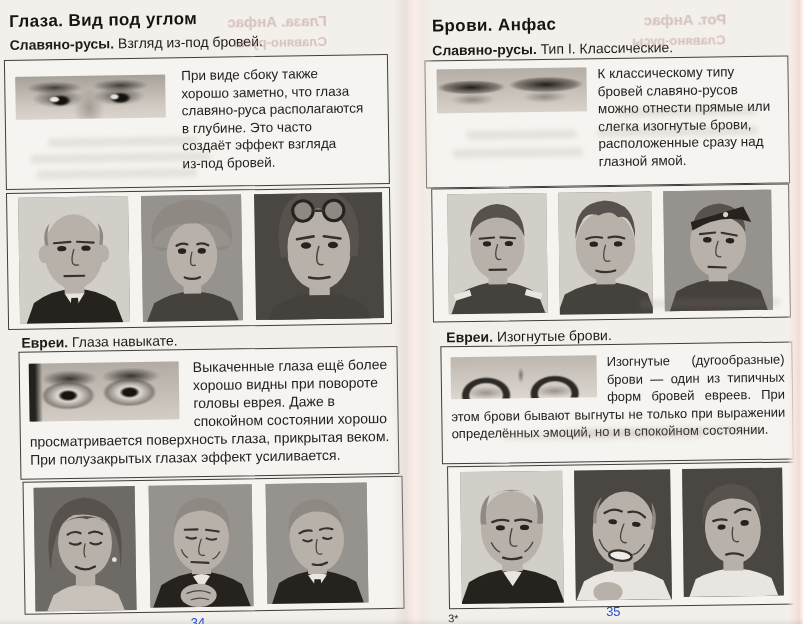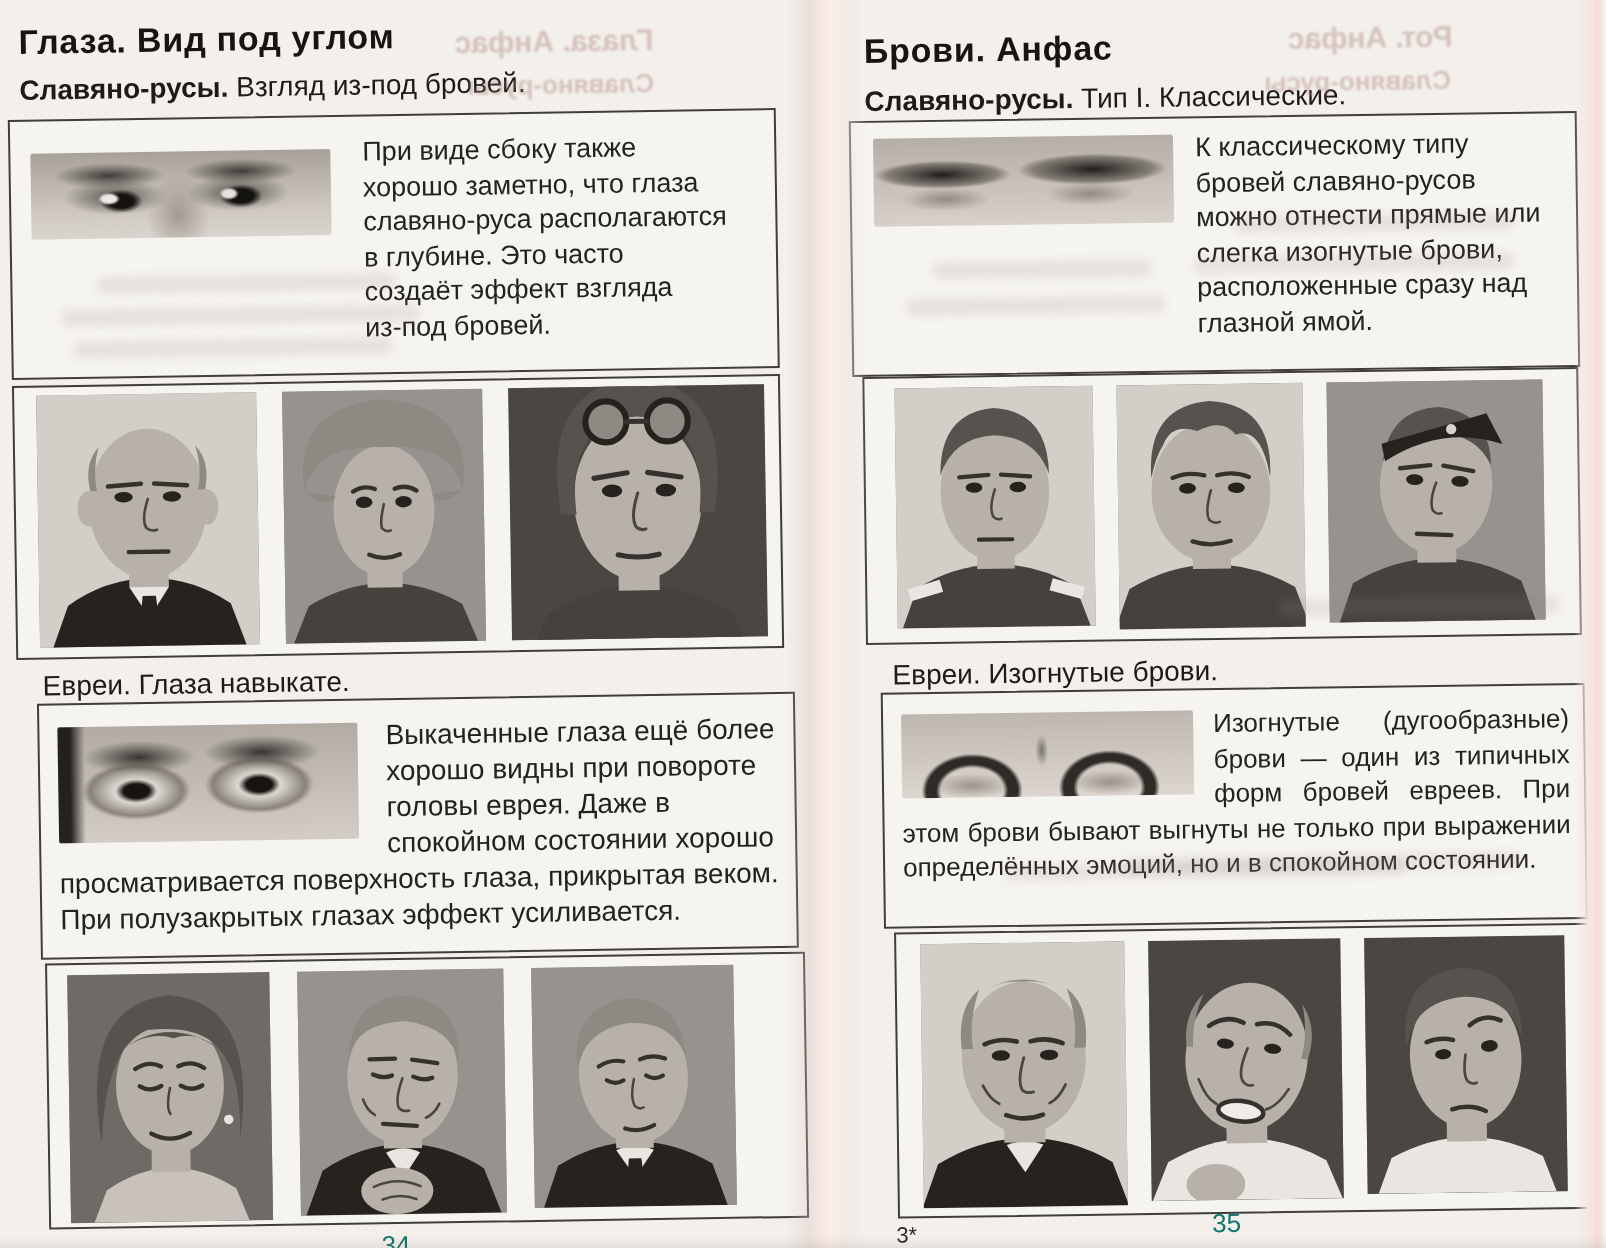--- a/index.html
+++ b/index.html
@@ -16,21 +16,21 @@
     background:linear-gradient(180deg,rgba(0,0,0,0) 0%,rgba(120,110,105,.12) 100%);}
 
   .pg{position:absolute;inset:0;}
   .tilt-l{transform:rotate(-0.9deg);transform-origin:200px 320px;}
   .tilt-r{transform:rotate(-0.8deg);transform-origin:610px 320px;}
 
   .title{position:absolute;font-size:17px;font-weight:bold;letter-spacing:.4px;color:#171513;}
   .subtitle{position:absolute;font-size:14px;color:#1d1b19;}
   .subtitle b{font-weight:bold;}
   .caption{position:absolute;font-size:14px;color:#1d1b19;}
-  .caption b{font-weight:normal;}
+  .caption b{font-weight:bold;}
 
   .box{position:absolute;border:1.6px solid #403d3a;background:#f6f4f0;box-sizing:border-box;}
 
   .bodytext{font-size:13.5px;line-height:17.5px;color:#242220;}
   .pre{white-space:pre-line;}
 
   .photo-row{position:absolute;display:flex;align-items:flex-start;}
   .ph{display:block;background:#8d8a86;}
 
   .strip{position:absolute;filter:blur(.35px);border-radius:1px;}
@@ -71,21 +71,21 @@
     radial-gradient(4px 10px at 48% 45%, rgba(60,55,50,.6), transparent 80%),
     radial-gradient(26px 8px at 24% 86%, rgba(90,84,77,.5), transparent 78%),
     radial-gradient(26px 8px at 71% 84%, rgba(90,84,77,.5), transparent 78%),
     linear-gradient(180deg,#bdb7b0 0%,#dcd6cf 100%);}
 
   
   .bleed{position:absolute;transform:scaleX(-1);color:rgba(172,128,122,.42);
     font-weight:bold;filter:blur(.5px);white-space:nowrap;}
   .sm{position:absolute;background:rgba(150,128,122,.16);filter:blur(2.2px);border-radius:4px;}
 
-  .pagenum{position:absolute;font-size:13px;color:#0f766e;}
+  .pagenum{position:absolute;font-size:13px;color:#1d4ed8;}
   .sig{position:absolute;font-size:11px;color:#2a2826;}
 
   
   .skin{fill:#b7b1aa;} .skin2{fill:#c8c2bb;} .hair{fill:#57524d;} .hairlight{fill:#8e8982;}
   .dark{fill:#26231f;} .suit{fill:#26231f;} .suit2{fill:#45413d;} .shirt{fill:#e9e6e1;}
   .ln{stroke:#35312d;stroke-width:2;fill:none;stroke-linecap:round;}
   .lnthin{stroke:#4a453f;stroke-width:1.2;fill:none;stroke-linecap:round;}
   .bg-l{fill:#d2cec8;} .bg-m{fill:#96928d;} .bg-md{fill:#6e6a66;} .bg-d{fill:#4a4743;}
 </style>
 </head>

